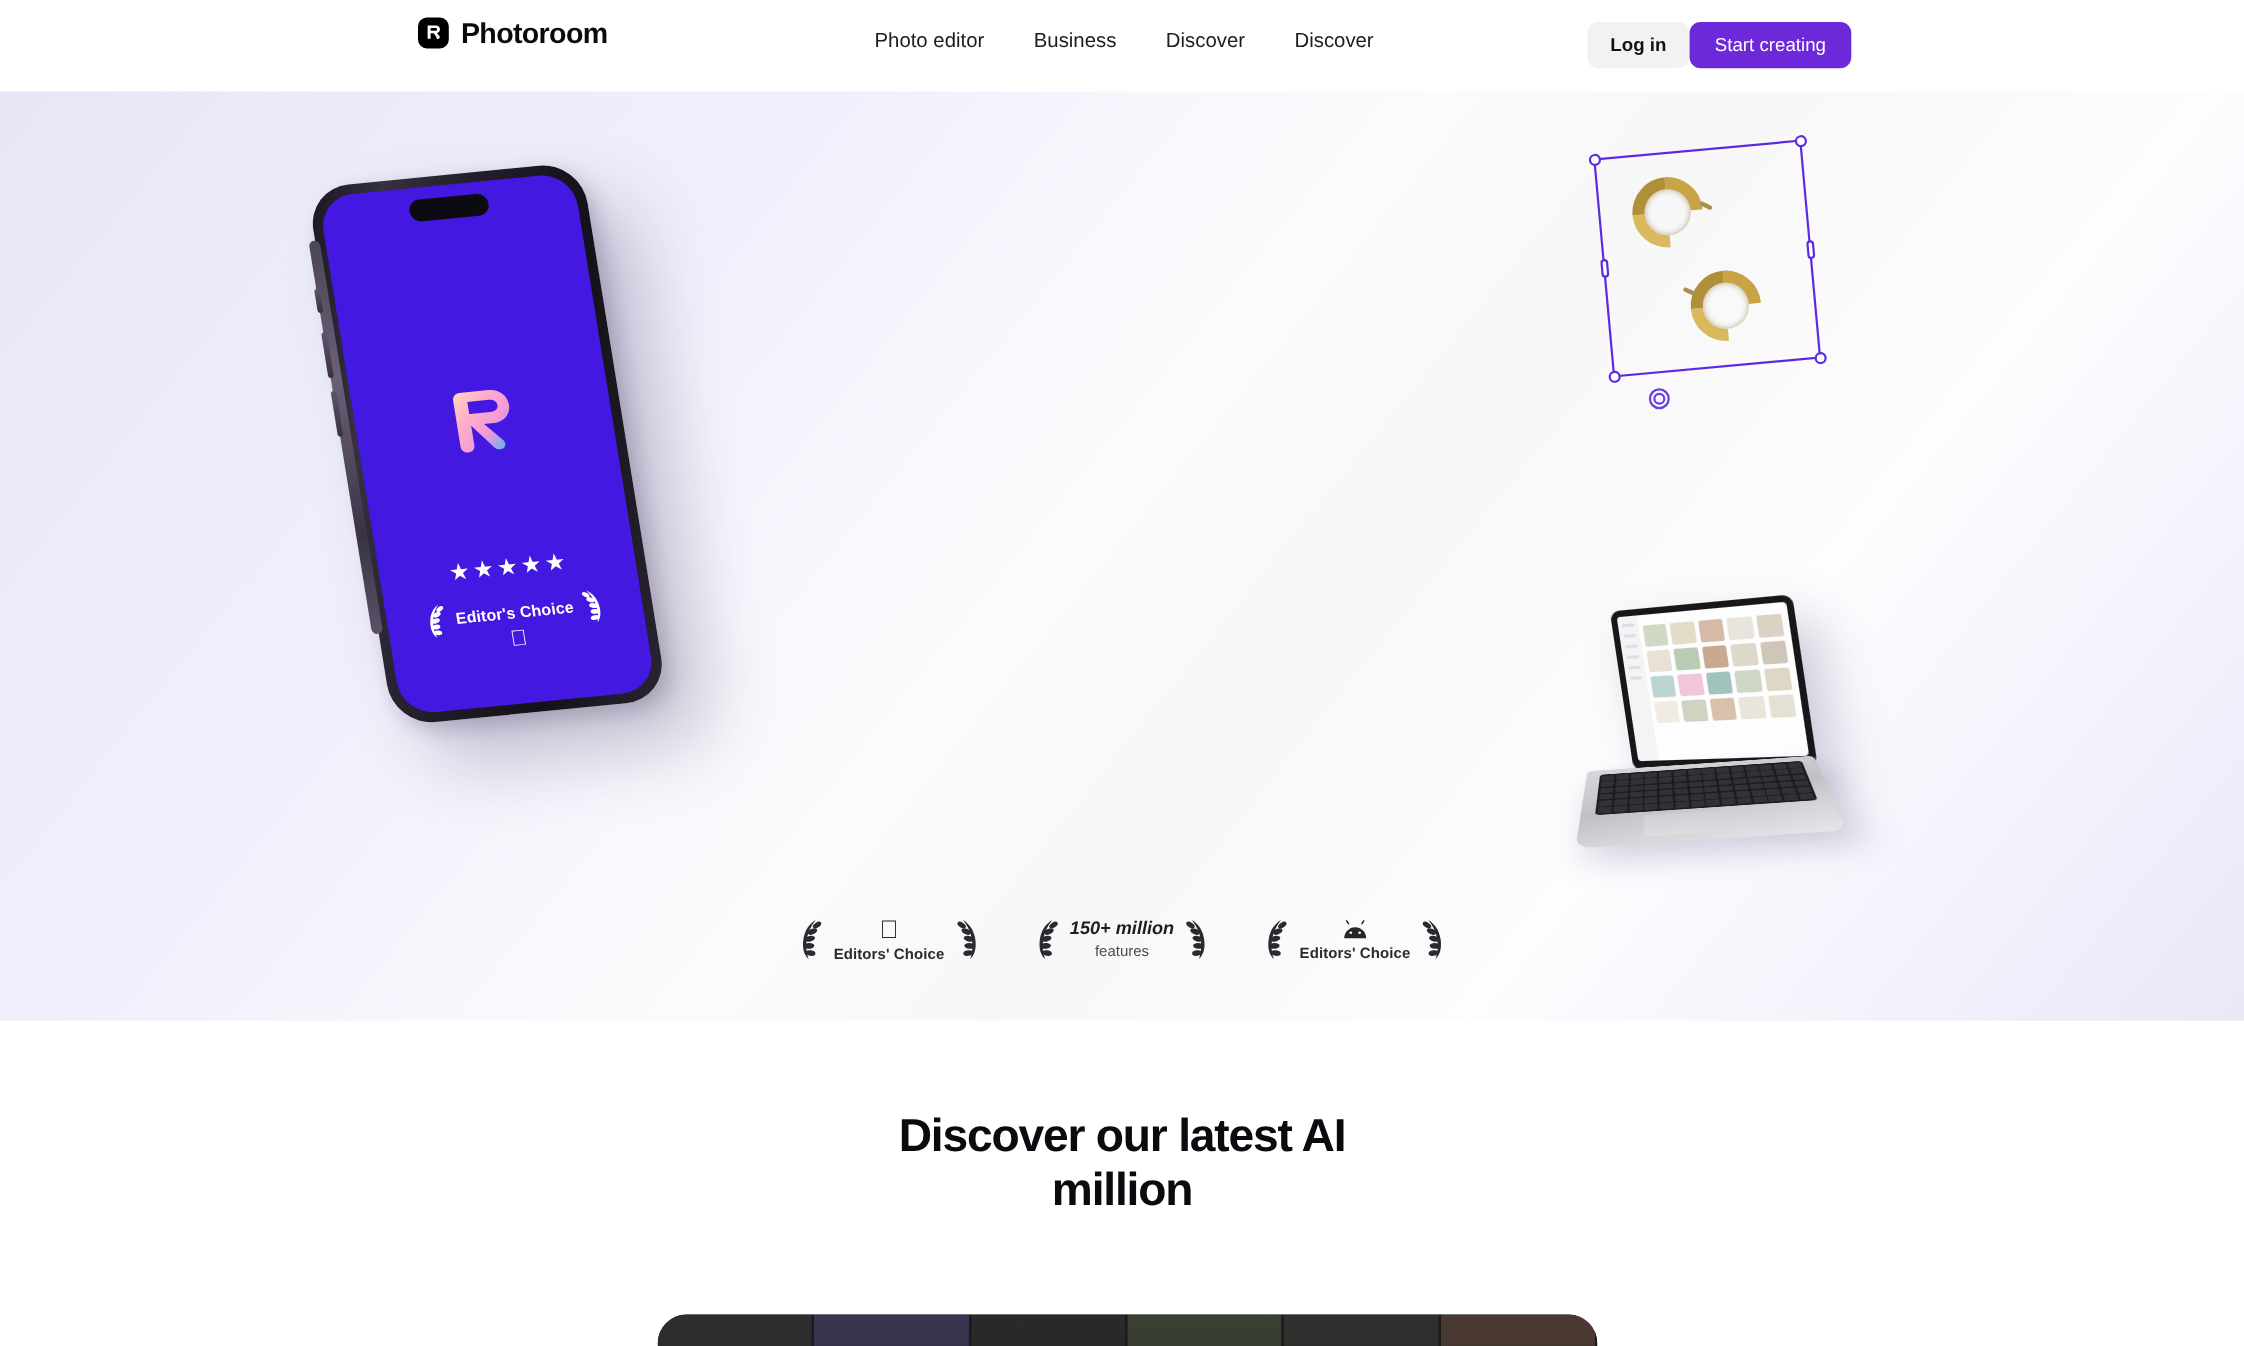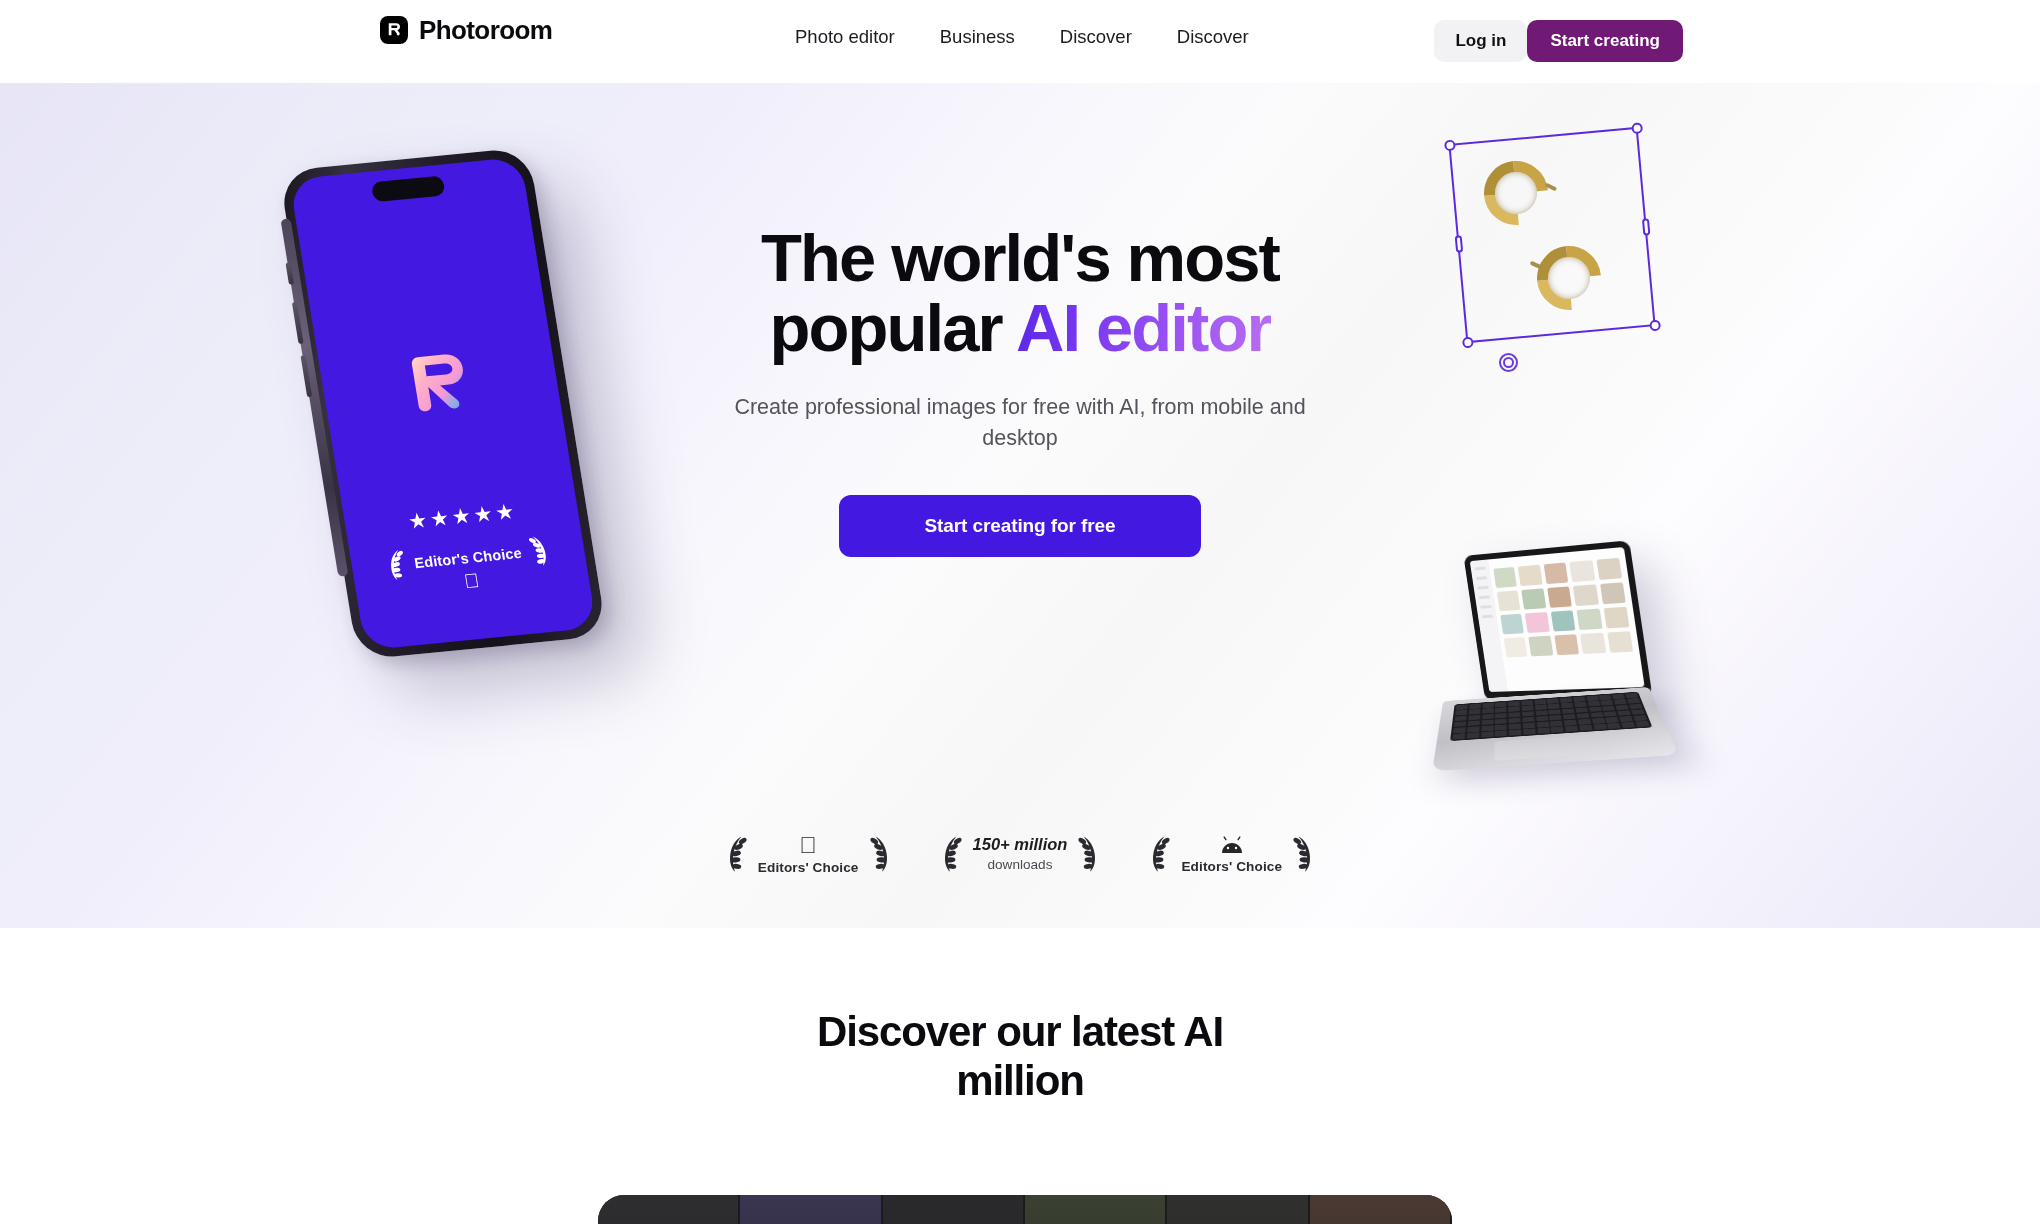--- a/index.html
+++ b/index.html
@@ -26,22 +26,22 @@
   .nav{position:absolute;left:795px;top:28px;display:flex;align-items:center;gap:45px;}
   .nav-item{font-size:18.5px;color:#1c1c21;cursor:pointer;white-space:nowrap;line-height:1;}
 
   .header-actions{position:absolute;right:357px;top:20px;display:flex;align-items:center;}
   .btn-login{
     background:#f2f2f4;color:#111;border:none;border-radius:10px;
     padding:0 21px;height:42px;font-size:17px;font-weight:700;
     font-family:inherit;cursor:pointer;display:flex;align-items:center;
   }
   .btn-start{
-    background:#701a75;color:#fff;border:none;border-radius:10px;
-    padding:0 23px;height:42px;font-size:17px;font-weight:700;
+    background:#6d28d9;color:#fff;border:none;border-radius:10px;
+    padding:0 23px;height:42px;font-size:17px;font-weight:400;
     font-family:inherit;cursor:pointer;display:flex;align-items:center;white-space:nowrap;
   }
 
   
   .hero{
     position:absolute;top:83px;left:0;width:2040px;height:845px;
     background:
       linear-gradient(129deg,
         #e7e5f6 0%,
         #ececf9 14%,
@@ -302,28 +302,20 @@
             <ellipse cx="9" cy="22" rx="4" ry="2.2" transform="rotate(-4 9 22)"></ellipse>
             <ellipse cx="10" cy="27.5" rx="3.8" ry="2.1" transform="rotate(8 10 27.5)"></ellipse>
           </g>
         </svg>
       </div>
 
       <span class="phone-apple"></span>
     </div>
   </div>
 
-  <div class="hero-copy">
-    <h1 class="headline">
-      <span>The world's most</span><br>
-      <span>popular </span><span class="grad">AI editor</span>
-    </h1>
-    <p class="sub">Create professional images for free with AI, from mobile and desktop</p>
-    <button class="cta">Start creating for free</button>
-  </div>
 
   <div class="earrings">
     <div class="hoop hoop1">
         <i></i>
       </div>
     <div class="pin pin1"></div>
     <div class="hoop hoop2">
         <i></i>
       </div>
     <div class="pin pin2"></div>
@@ -512,21 +504,21 @@
           <path d="M14 2C9 5 5.5 10 4.5 17c-1 7 .8 12.5 4 15-1.6-4-2.2-9.4-1.4-14.6C7.9 11.6 10.4 6.4 14 2z"></path>
           <ellipse cx="15" cy="6" rx="3.6" ry="2" transform="rotate(-32 15 6)"></ellipse>
           <ellipse cx="11.5" cy="11" rx="3.8" ry="2.1" transform="rotate(-24 11.5 11)"></ellipse>
           <ellipse cx="9.5" cy="16.5" rx="4" ry="2.2" transform="rotate(-14 9.5 16.5)"></ellipse>
           <ellipse cx="9" cy="22" rx="4" ry="2.2" transform="rotate(-4 9 22)"></ellipse>
           <ellipse cx="10" cy="27.5" rx="3.8" ry="2.1" transform="rotate(8 10 27.5)"></ellipse>
         </g>
       </svg>
       <div class="award-mid">
         <div class="award-big">150+ million</div>
-        <div class="award-small">downloads</div>
+        <div class="award-small">features</div>
       </div>
       <svg width="26" height="52" viewBox="0 0 22 34" style="transform:scaleX(-1)" aria-hidden="true">
         <g fill="#2a2a30">
           <path d="M14 2C9 5 5.5 10 4.5 17c-1 7 .8 12.5 4 15-1.6-4-2.2-9.4-1.4-14.6C7.9 11.6 10.4 6.4 14 2z"></path>
           <ellipse cx="15" cy="6" rx="3.6" ry="2" transform="rotate(-32 15 6)"></ellipse>
           <ellipse cx="11.5" cy="11" rx="3.8" ry="2.1" transform="rotate(-24 11.5 11)"></ellipse>
           <ellipse cx="9.5" cy="16.5" rx="4" ry="2.2" transform="rotate(-14 9.5 16.5)"></ellipse>
           <ellipse cx="9" cy="22" rx="4" ry="2.2" transform="rotate(-4 9 22)"></ellipse>
           <ellipse cx="10" cy="27.5" rx="3.8" ry="2.1" transform="rotate(8 10 27.5)"></ellipse>
         </g>

